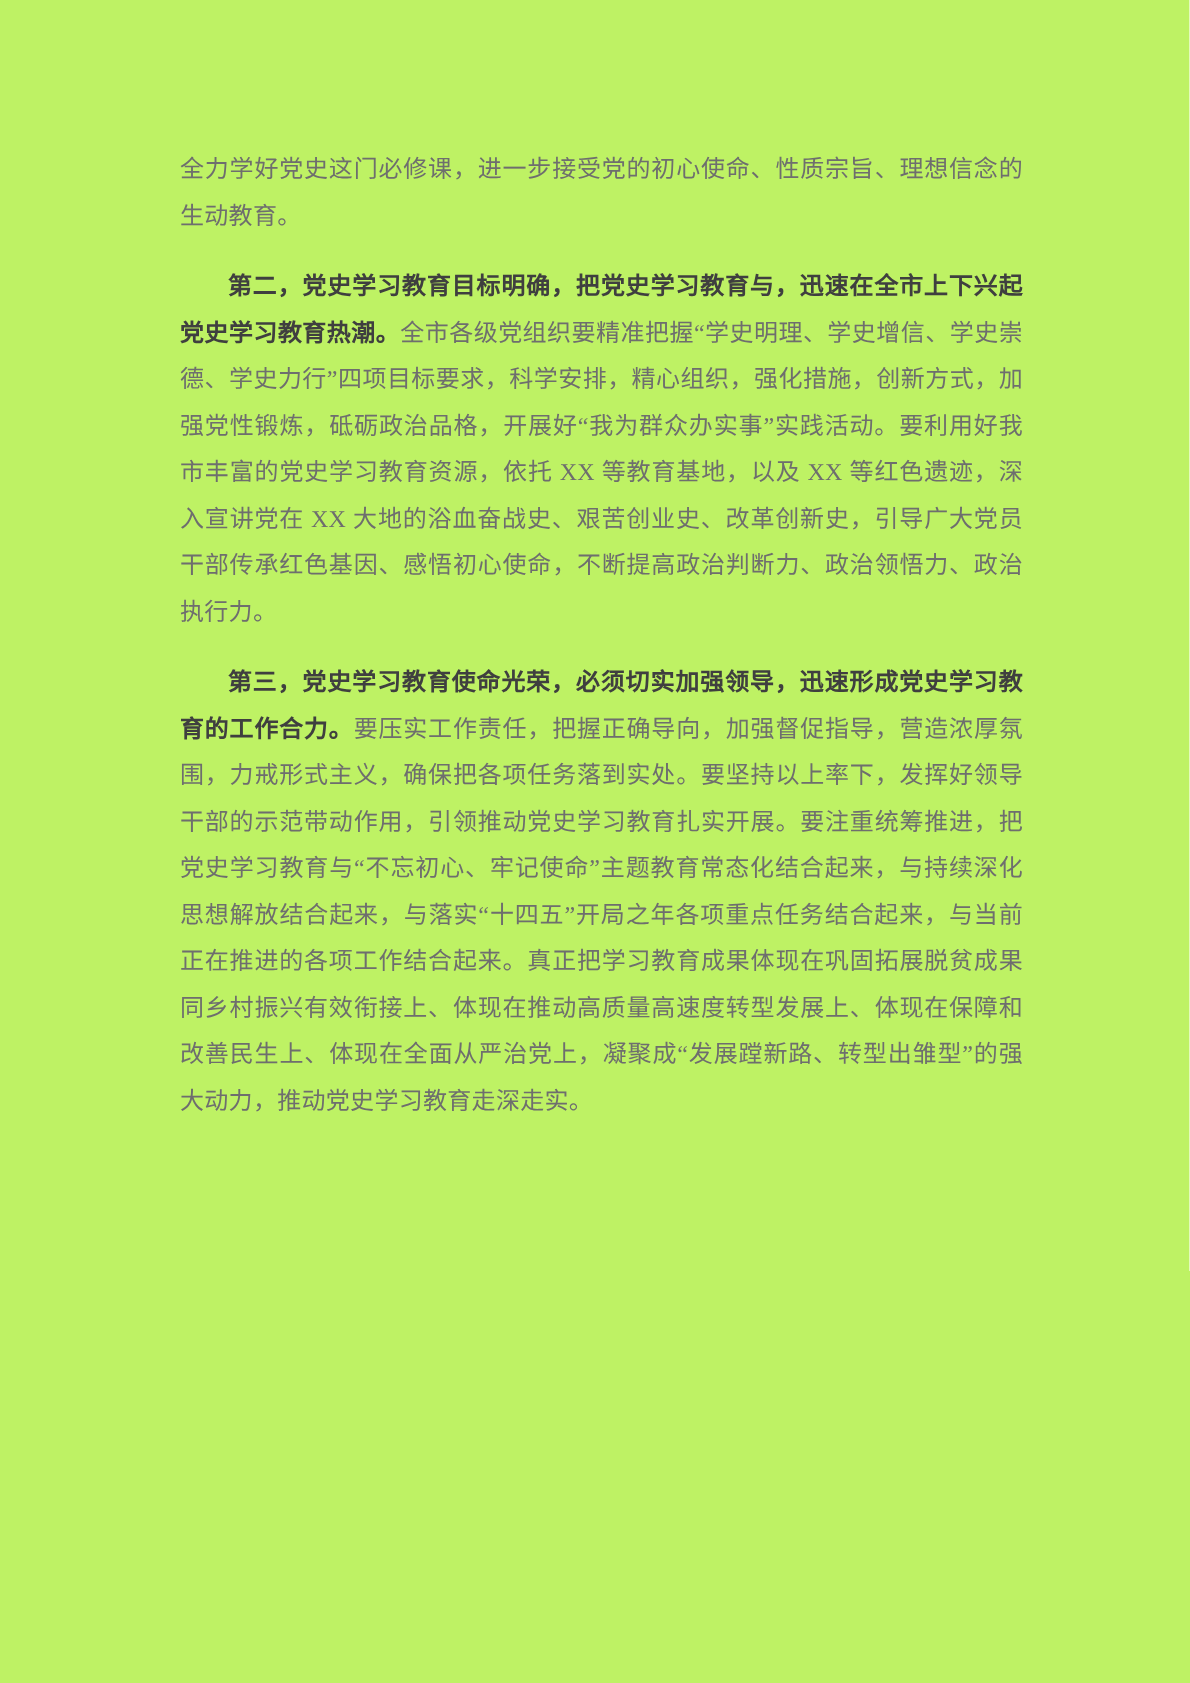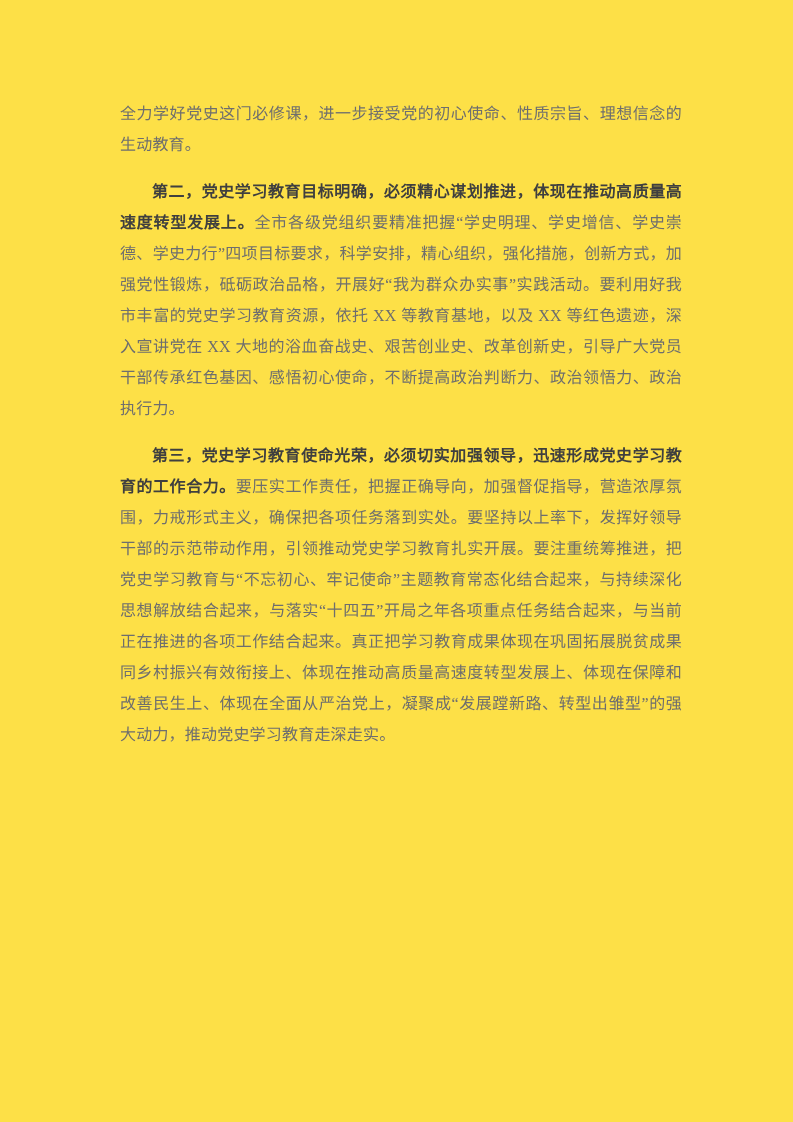--- a/index.html
+++ b/index.html
@@ -4,21 +4,21 @@
 <style>
   html, body {
     margin: 0;
     padding: 0;
     background: #ffffff;
   }
   .page {
     position: relative;
     width: 793px;
     height: 1122px;
-    background: #fde047;
+    background: #bef264;
     box-sizing: border-box;
     padding: 98px 111px 0 120px;
     overflow: hidden;
   }
   .para {
     margin: 0 0 16px 0;
     font-family: "Liberation Serif", "DejaVu Serif", serif;
     font-size: 16px;
     line-height: 31px;
     color: #6e6e6e;
@@ -34,18 +34,18 @@
     color: #3f3f3f;
   }
 </style>
 </head>
 <body>
 
 <div class="page">
 
   <p class="para"><span class="body-text">全力学好党史这门必修课，进一步接受党的初心使命、性质宗旨、理想信念的生动教育。</span></p>
 
-  <p class="para indented"><span class="lead">第二，党史学习教育目标明确，必须精心谋划推进，体现在推动高质量高速度转型发展上。</span><span class="body-text">全市各级党组织要精准把握“学史明理、学史增信、学史崇德、学史力行”四项目标要求，科学安排，精心组织，强化措施，创新方式，加强党性锻炼，砥砺政治品格，开展好“我为群众办实事”实践活动。要利用好我市丰富的党史学习教育资源，依托 XX 等教育基地，以及 XX 等红色遗迹，深入宣讲党在 XX 大地的浴血奋战史、艰苦创业史、改革创新史，引导广大党员干部传承红色基因、感悟初心使命，不断提高政治判断力、政治领悟力、政治执行力。</span></p>
+  <p class="para indented"><span class="lead">第二，党史学习教育目标明确，把党史学习教育与，迅速在全市上下兴起党史学习教育热潮。</span><span class="body-text">全市各级党组织要精准把握“学史明理、学史增信、学史崇德、学史力行”四项目标要求，科学安排，精心组织，强化措施，创新方式，加强党性锻炼，砥砺政治品格，开展好“我为群众办实事”实践活动。要利用好我市丰富的党史学习教育资源，依托 XX 等教育基地，以及 XX 等红色遗迹，深入宣讲党在 XX 大地的浴血奋战史、艰苦创业史、改革创新史，引导广大党员干部传承红色基因、感悟初心使命，不断提高政治判断力、政治领悟力、政治执行力。</span></p>
 
   <p class="para indented"><span class="lead">第三，党史学习教育使命光荣，必须切实加强领导，迅速形成党史学习教育的工作合力。</span><span class="body-text">要压实工作责任，把握正确导向，加强督促指导，营造浓厚氛围，力戒形式主义，确保把各项任务落到实处。要坚持以上率下，发挥好领导干部的示范带动作用，引领推动党史学习教育扎实开展。要注重统筹推进，把党史学习教育与“不忘初心、牢记使命”主题教育常态化结合起来，与持续深化思想解放结合起来，与落实“十四五”开局之年各项重点任务结合起来，与当前正在推进的各项工作结合起来。真正把学习教育成果体现在巩固拓展脱贫成果同乡村振兴有效衔接上、体现在推动高质量高速度转型发展上、体现在保障和改善民生上、体现在全面从严治党上，凝聚成“发展蹚新路、转型出雏型”的强大动力，推动党史学习教育走深走实。</span></p>
 
 
 </div>
 
 </body></html>

